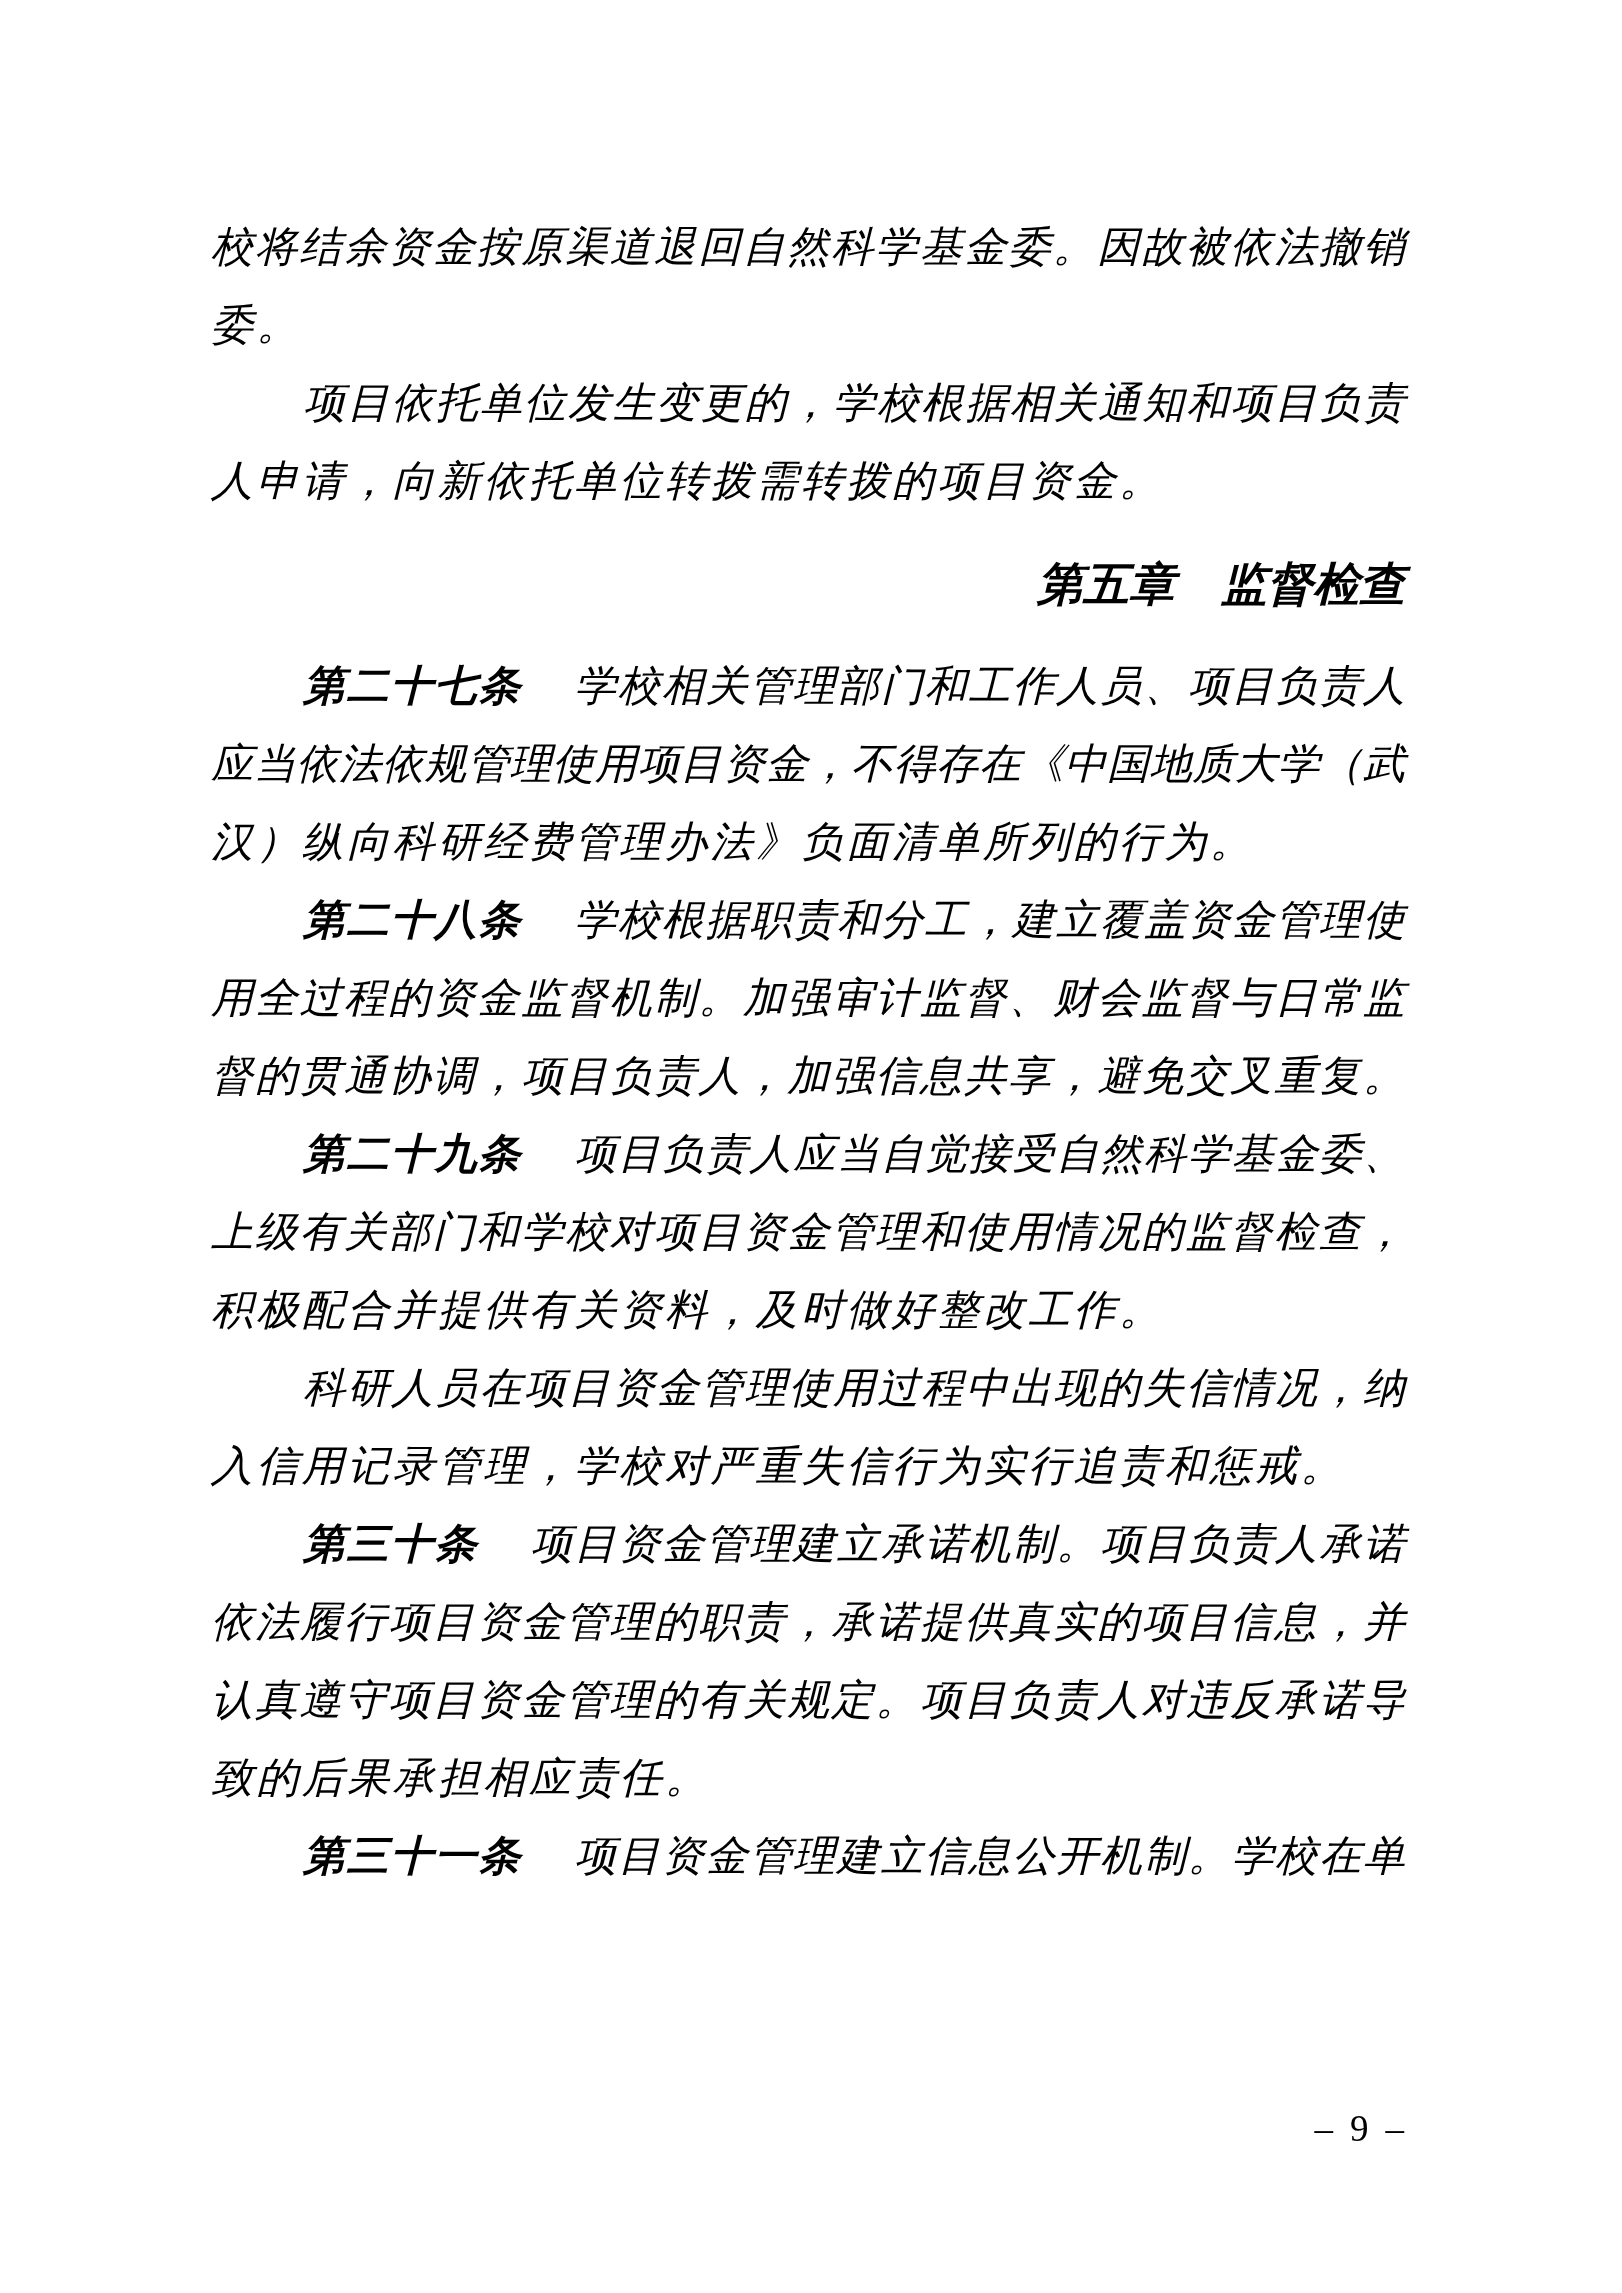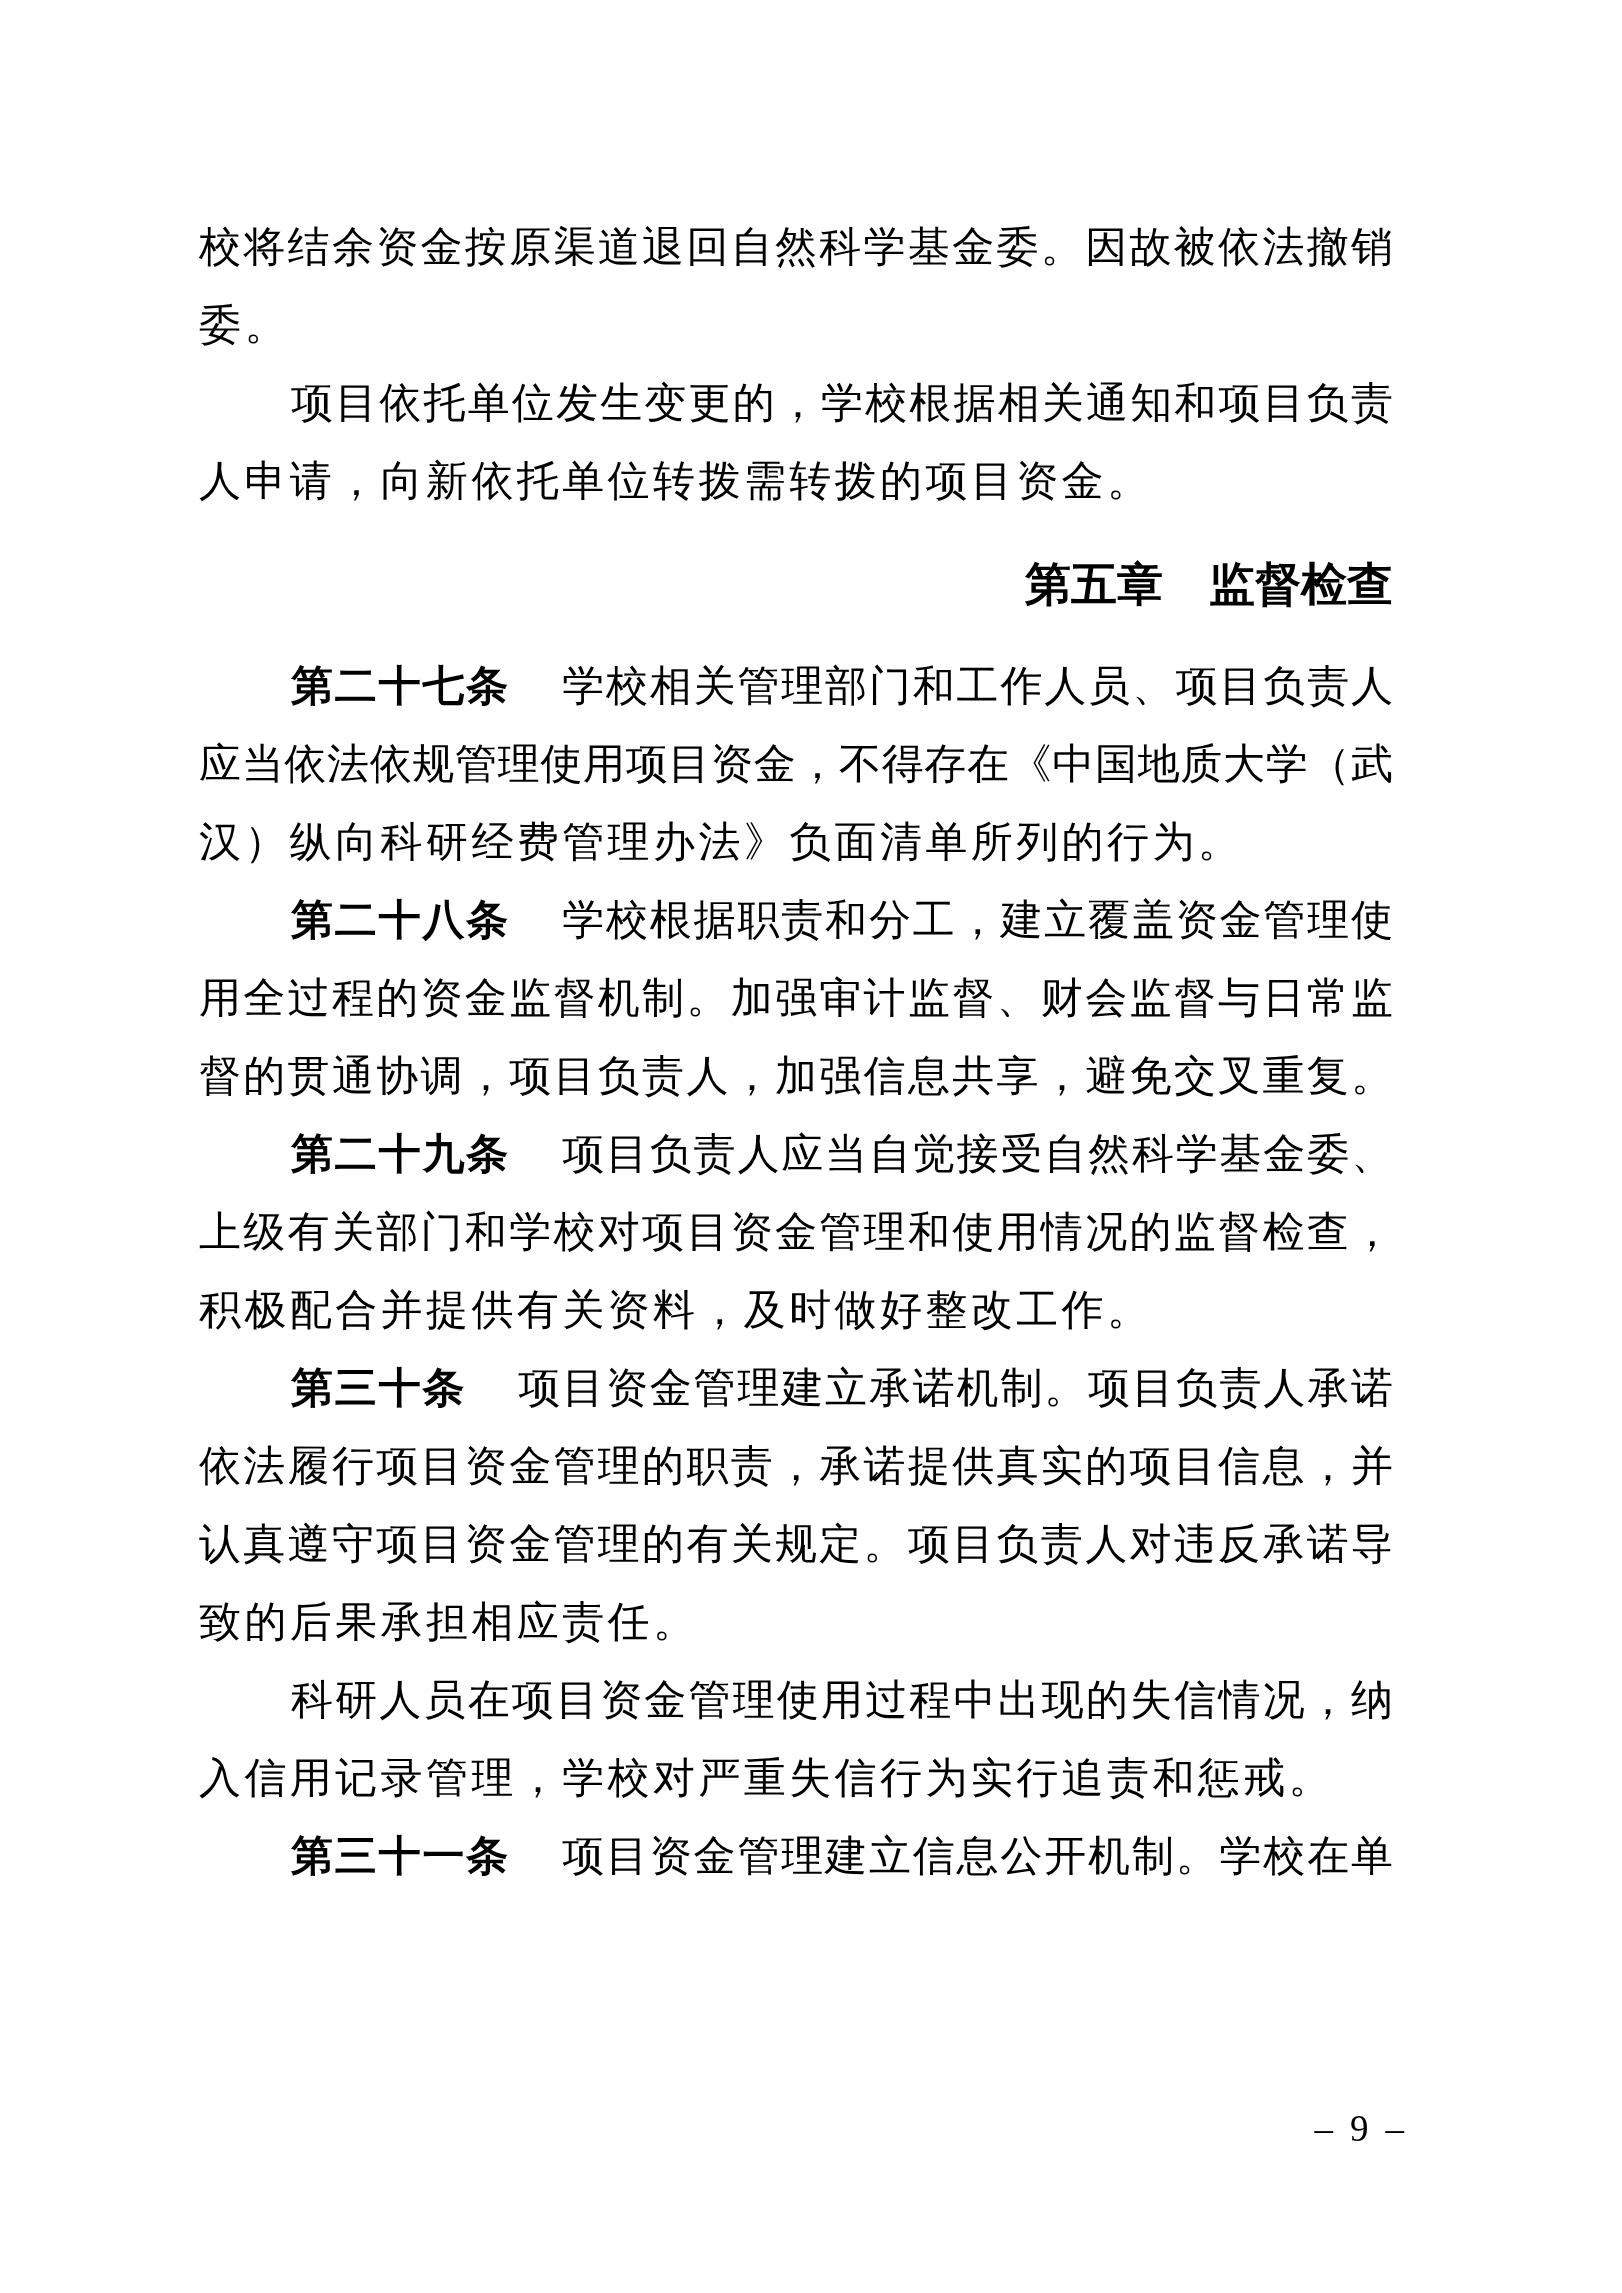--- a/index.html
+++ b/index.html
@@ -7,23 +7,24 @@
     position: relative;
     width: 1622px;
     height: 2294px;
     background: #ffffff;
     color: #000000;
     font-family: "Liberation Serif", "DejaVu Serif", serif;
     overflow: hidden;
   }
   .content {
     position: absolute;
-    left: 199px;
+    left: 211px;
     top: 208px;
     width: 1194px;
+    font-style: italic;
   }
   .line {
     font-size: 42px;
     line-height: 78px;
     height: 78px;
     text-align: left;
     letter-spacing: 3.4px;      
     white-space: pre-wrap;
   }
   .line.fill {
@@ -85,29 +86,29 @@
       <div class="line fill">督的贯通协调，项目负责人，加强信息共享，避免交叉重复。</div>
     </div>
 
     <div class="para">
       <div class="line fill indent"><span class="term">第二十九条</span><span>项目负责人应当自觉接受自然科学基金委、</span></div>
       <div class="line fill">上级有关部门和学校对项目资金管理和使用情况的监督检查，</div>
       <div class="line">积极配合并提供有关资料，及时做好整改工作。</div>
     </div>
 
     <div class="para">
+      <div class="line fill indent">科研人员在项目资金管理使用过程中出现的失信情况，纳</div>
+      <div class="line">入信用记录管理，学校对严重失信行为实行追责和惩戒。</div>
+    </div>
+
+    <div class="para">
       <div class="line fill indent"><span class="term">第三十条</span><span>项目资金管理建立承诺机制。项目负责人承诺</span></div>
       <div class="line fill">依法履行项目资金管理的职责，承诺提供真实的项目信息，并</div>
       <div class="line fill">认真遵守项目资金管理的有关规定。项目负责人对违反承诺导</div>
       <div class="line">致的后果承担相应责任。</div>
-    </div>
-
-    <div class="para">
-      <div class="line fill indent">科研人员在项目资金管理使用过程中出现的失信情况，纳</div>
-      <div class="line">入信用记录管理，学校对严重失信行为实行追责和惩戒。</div>
     </div>
 
     <div class="para">
       <div class="line fill indent"><span class="term">第三十一条</span><span>项目资金管理建立信息公开机制。学校在单</span></div>
     </div>
 
   </div>
 
   <div class="pagenum">– 9 –</div>
 </div>

